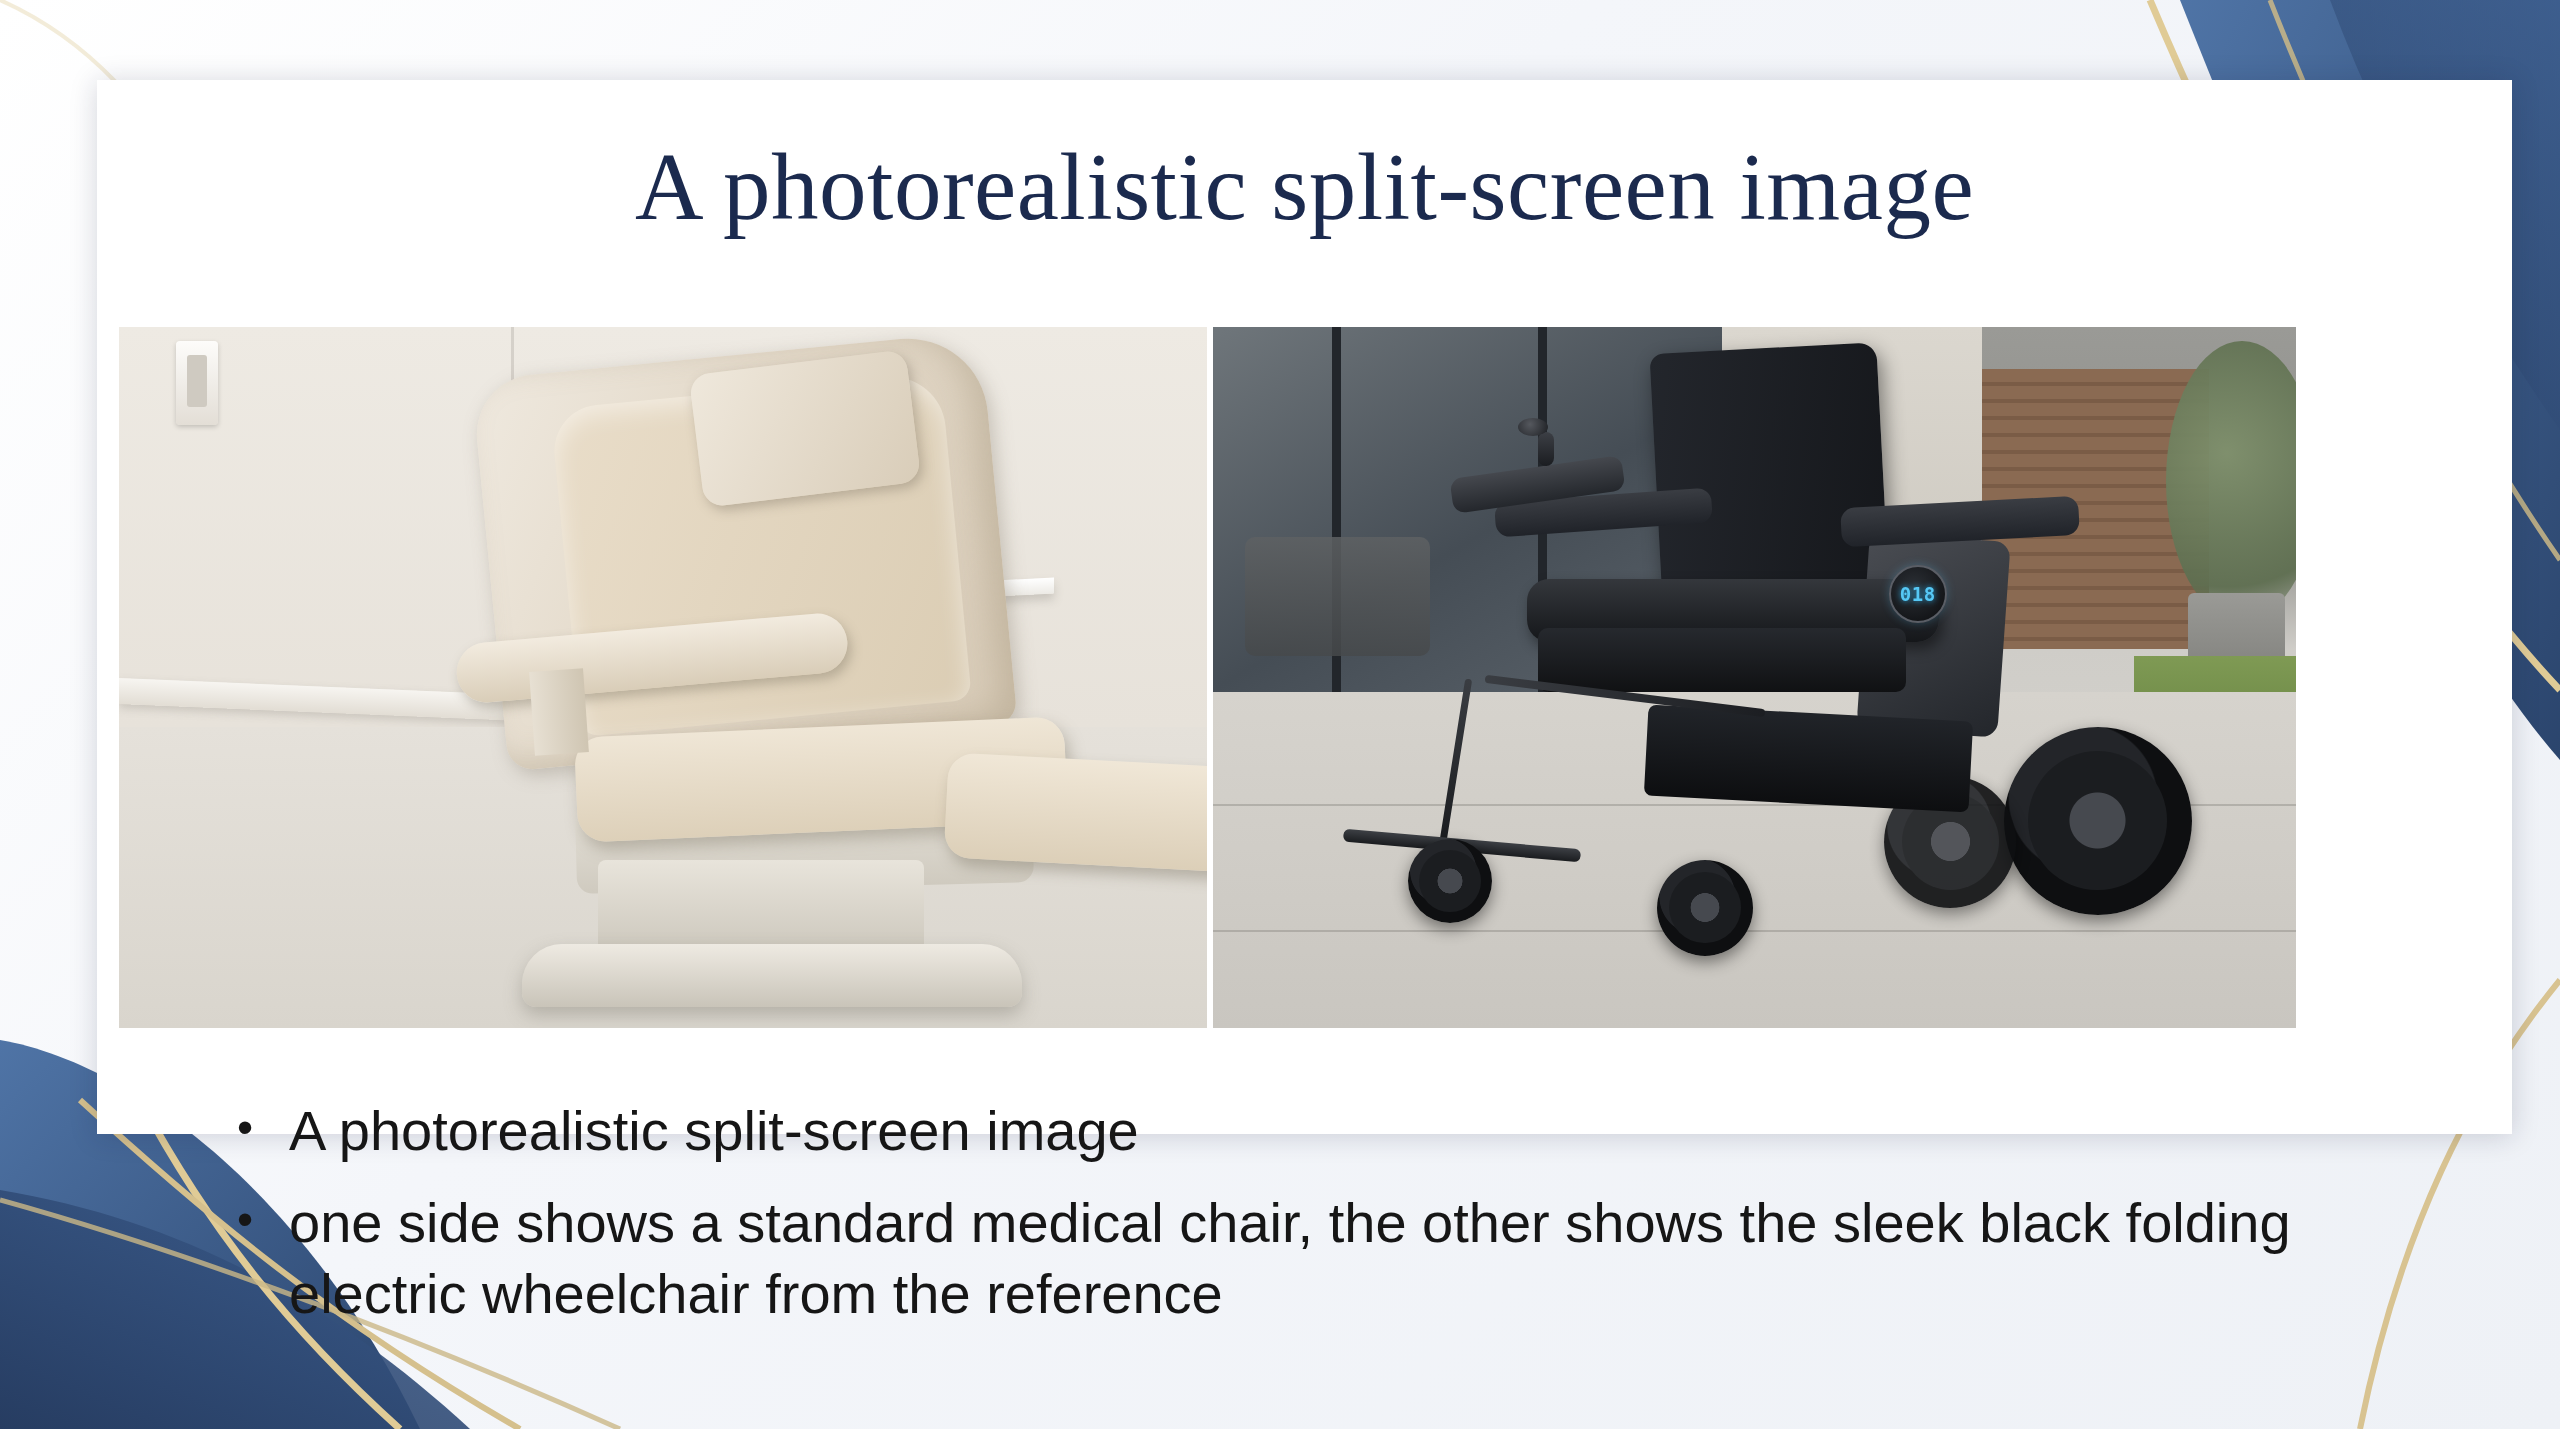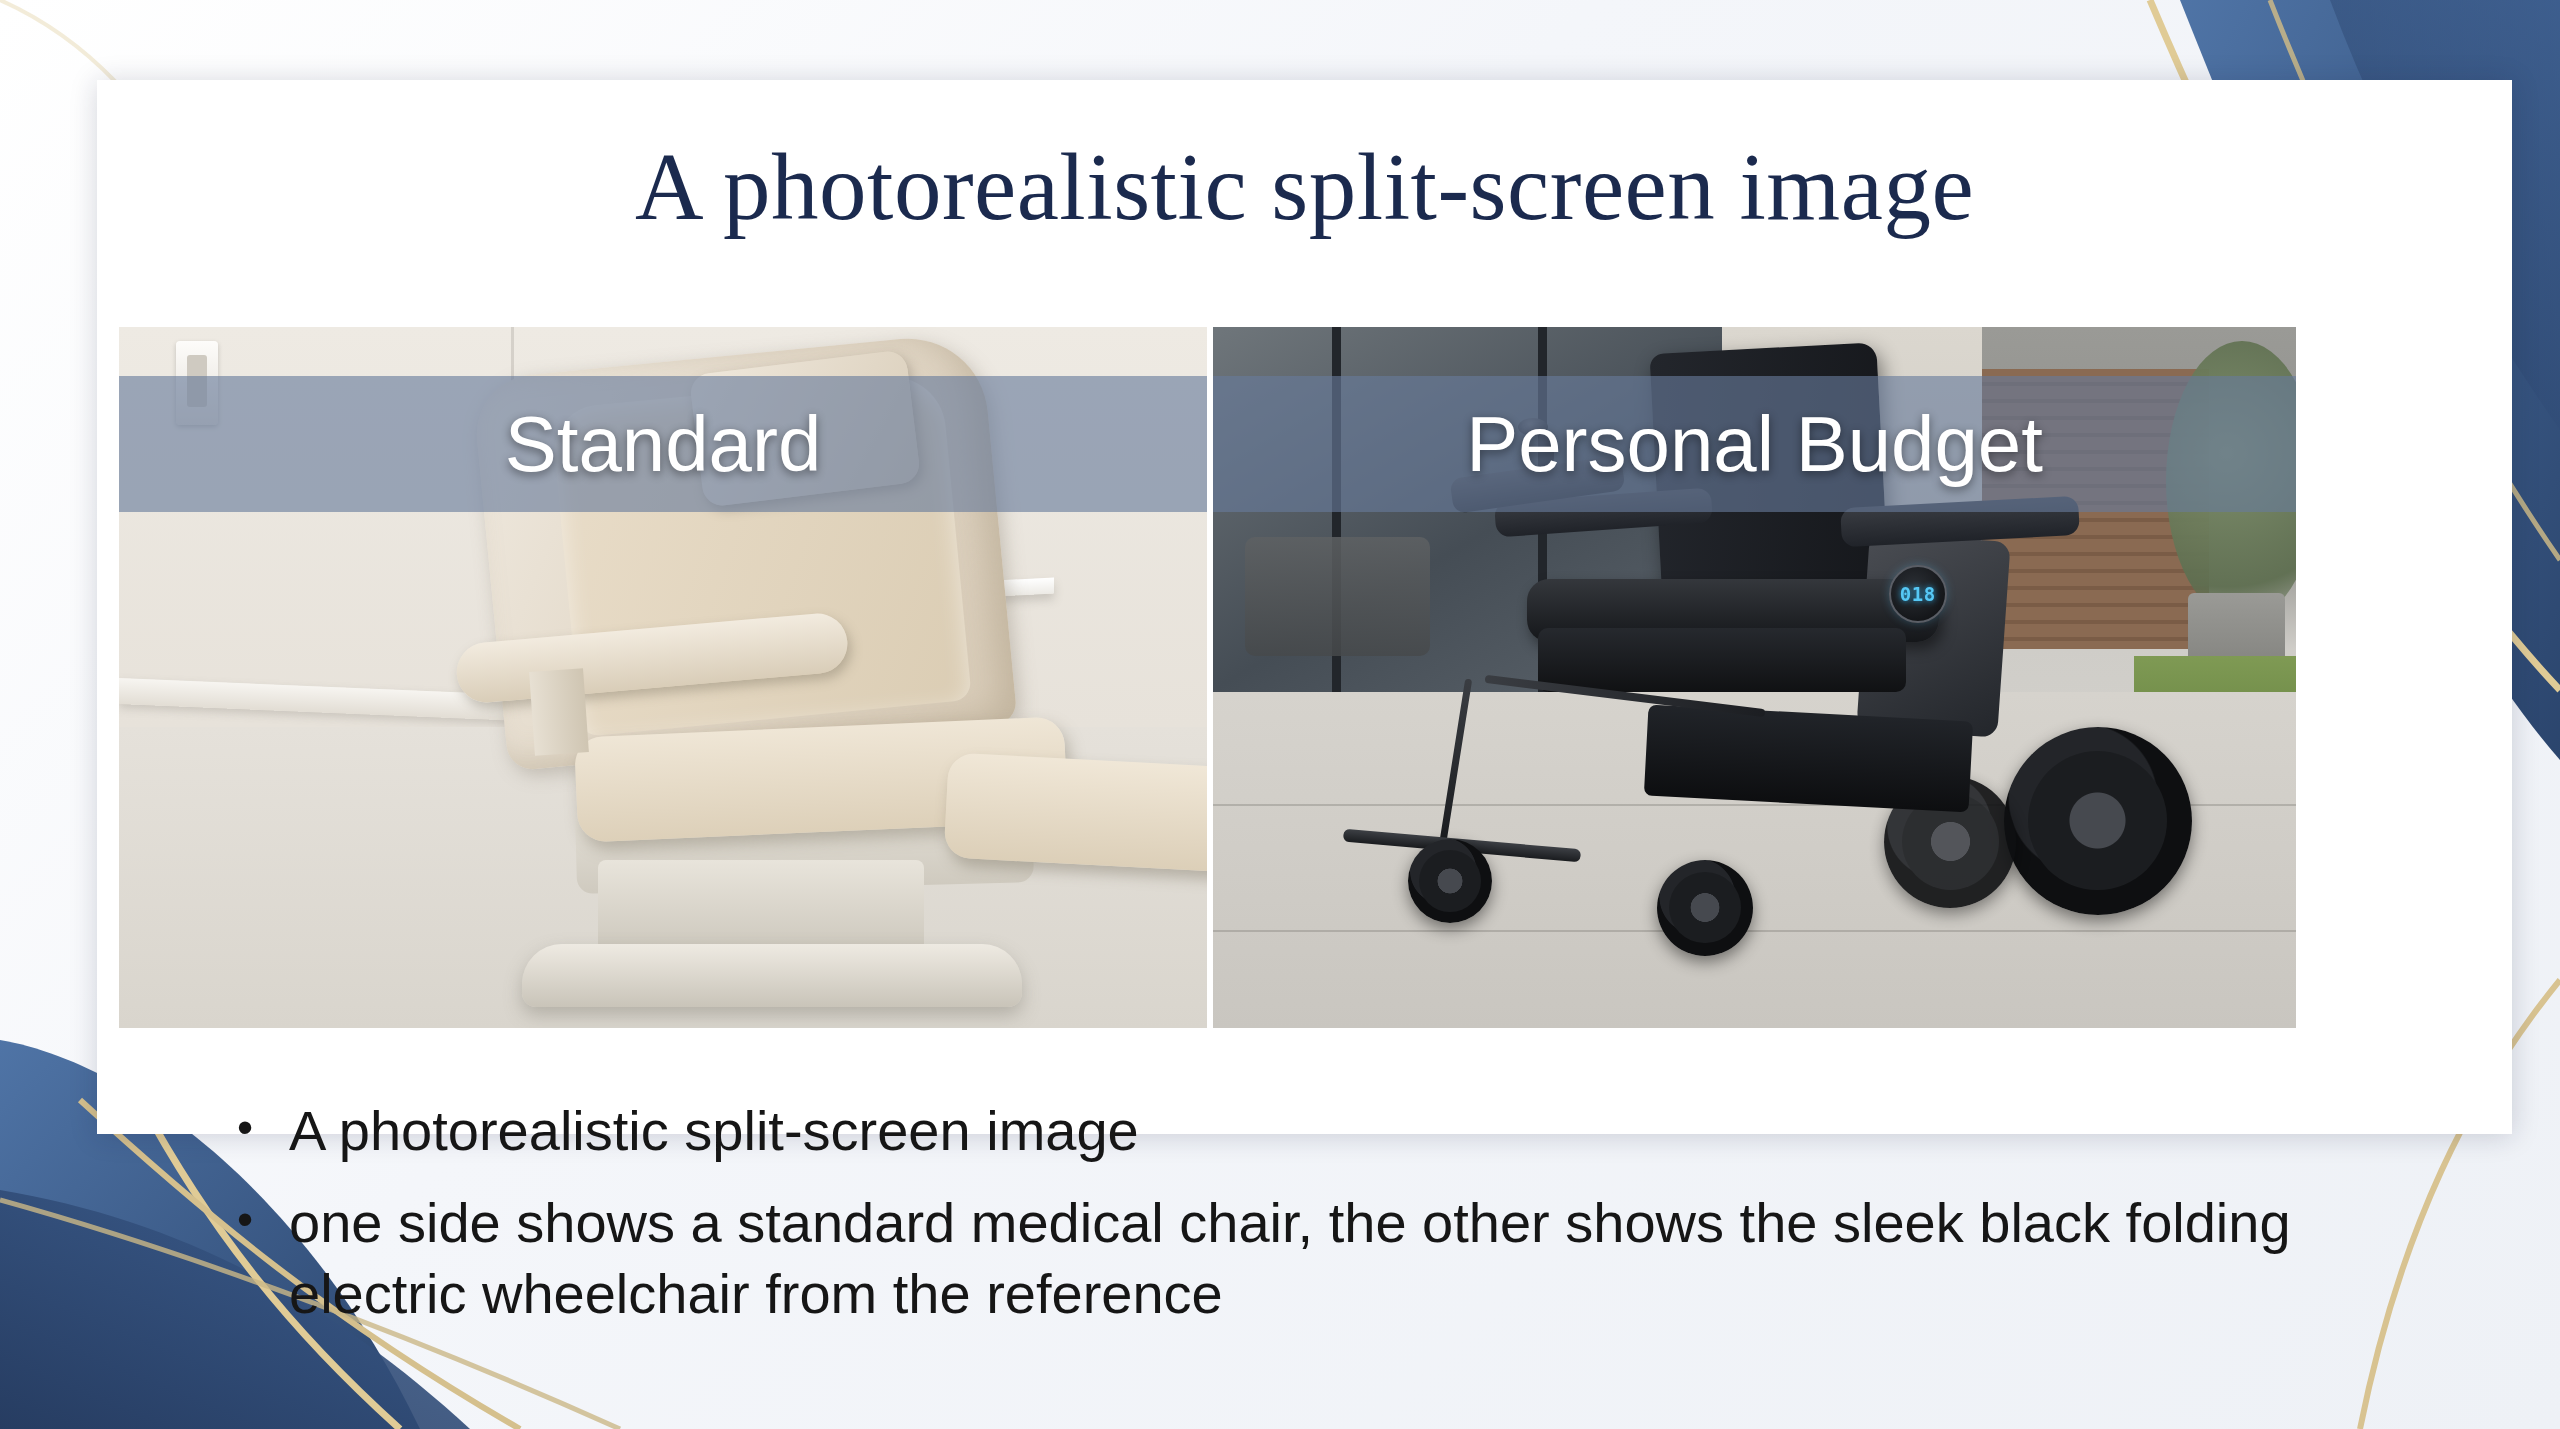--- a/index.html
+++ b/index.html
@@ -254,23 +254,20 @@
         <div class="ch-backinner"></div>
         <div class="ch-head"></div>
         <div class="ch-body"></div>
         <div class="ch-seat"></div>
         <div class="ch-legrest"></div>
         <div class="ch-arm"></div>
         <div class="ch-armpost"></div>
         <div class="ch-column"></div>
         <div class="ch-base"></div>
       </div>
-      <div class="panel-band">
-        <span class="panel-label">Standard</span>
-      </div>
     </div>
 
     <div class="panel panel-right">
       <div class="panel-photo patio">
         <div class="pt-glass"></div>
         <div class="pt-mullion" style="left:11%"></div>
         <div class="pt-mullion" style="left:30%"></div>
         <div class="pt-wall"></div>
         <div class="pt-fence"></div>
         <div class="pt-tree"></div>
@@ -295,23 +292,20 @@
         <div class="wc-joyknob"></div>
         <div class="wc-frameL"></div>
         <div class="wc-frameD"></div>
         <div class="wc-footplate"></div>
         <div class="wheel wc-front1"></div>
         <div class="wheel wc-front2"></div>
         <div class="wc-display">
           <span>018</span>
         </div>
       </div>
-      <div class="panel-band">
-        <span class="panel-label">Personal Budget</span>
-      </div>
     </div>
 
   </div>
 
   <div id="bullets">
     <div class="bullet-row">
       <span class="bullet-dot">•</span>
       <span class="bullet-text">A photorealistic split-screen image</span>
     </div>
     <div class="bullet-row">

